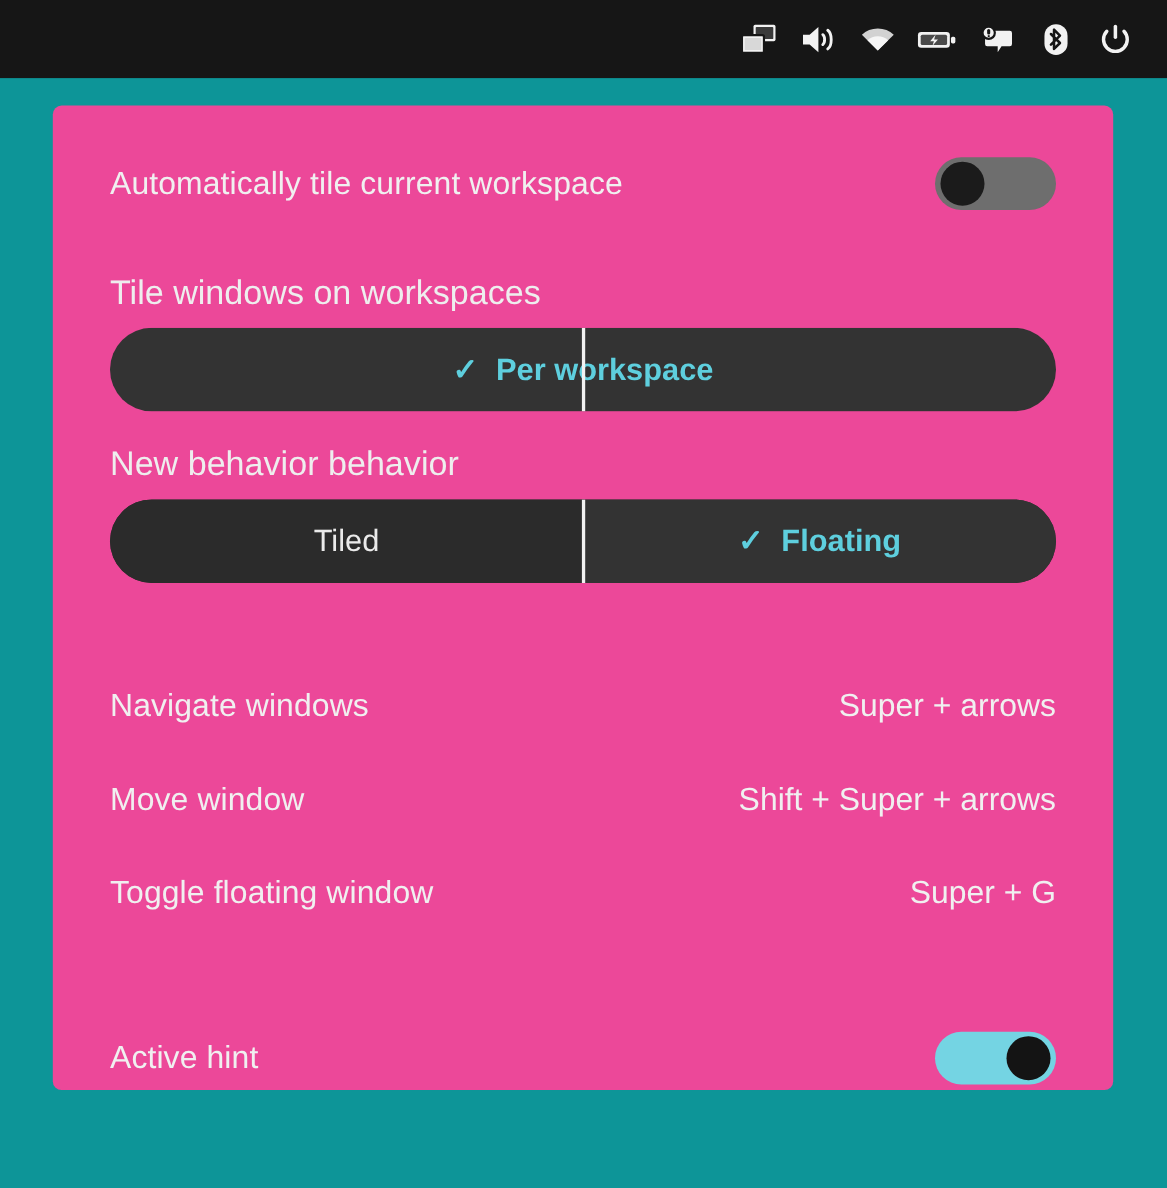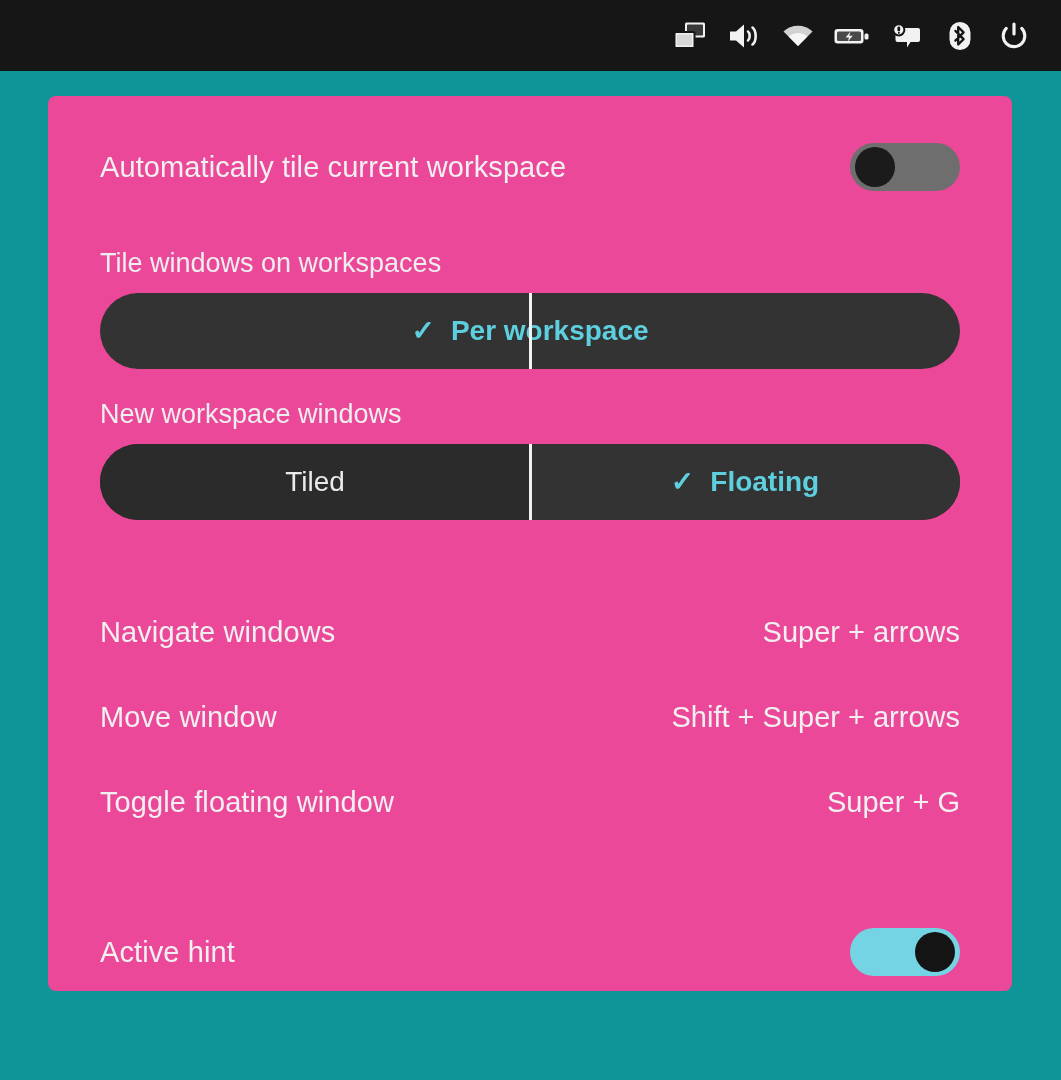--- a/index.html
+++ b/index.html
@@ -74,21 +74,21 @@
     white-space: nowrap;
   }
   .row-value {
     font-size: 29px;
     color: #f0f0f0;
     font-weight: 400;
     white-space: nowrap;
   }
 
   .section-label {
-    font-size: 27px;
+    font-size: 31px;
     color: #eeeeee;
     font-weight: 400;
     margin-bottom: 14px;
   }
 
   
   #row-auto-tile { height: 70px; margin-top: 36px; }
   #group-tile-workspaces { margin-top: 46px; }
   #group-new-workspace { margin-top: 30px; }
   #shortcuts { margin-top: 70px; }
@@ -236,21 +236,21 @@
       <div class="segmented">
         <div class="segment active">
           <span class="check">✓</span>
           <span>Per workspace</span>
         </div>
         <div class="seg-divider"></div>
       </div>
     </div>
 
     <div id="group-new-workspace">
-      <div class="section-label">New workspace windows</div>
+      <div class="section-label">New behavior behavior</div>
       <div class="segmented">
         <div class="segment">
           <span>Tiled</span>
         </div>
         <div class="segment active">
           <span class="check">✓</span>
           <span>Floating</span>
         </div>
         <div class="seg-divider"></div>
       </div>

